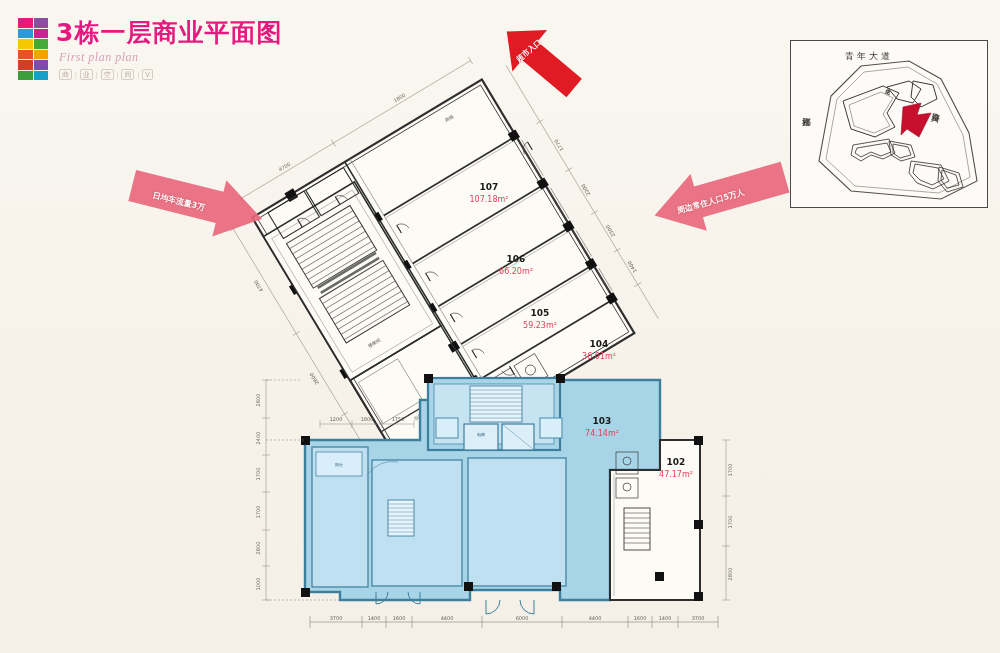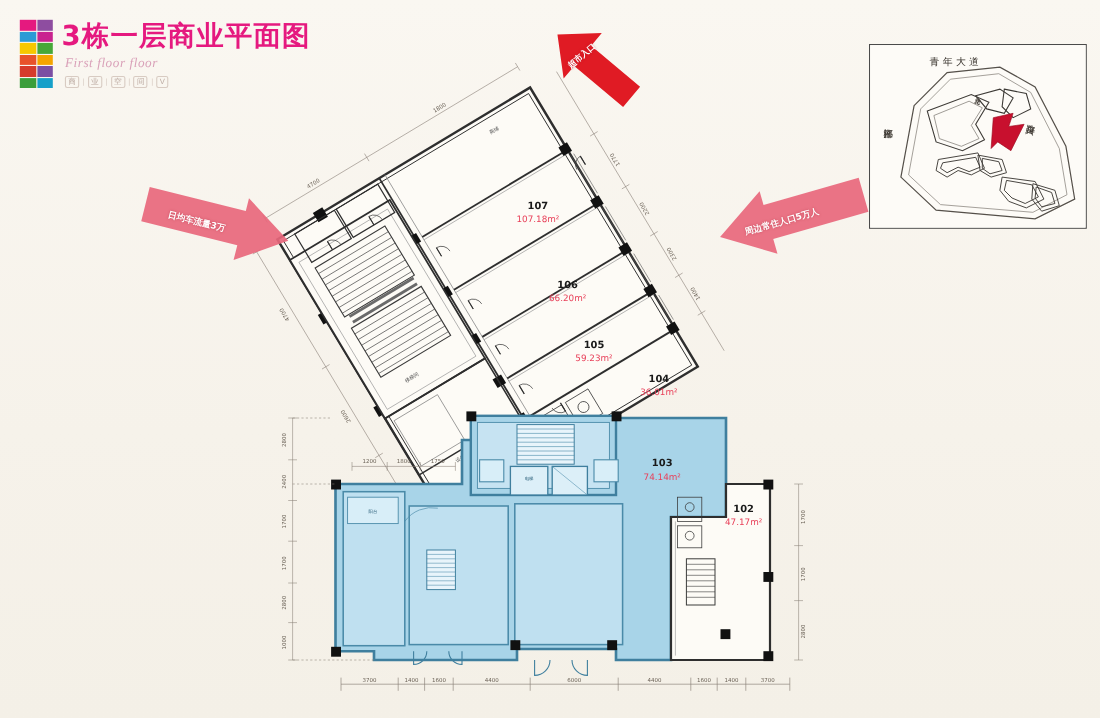--- a/index.html
+++ b/index.html
@@ -64,21 +64,21 @@
         <i style="background:#46a838"></i>
       <i style="background:#e8522b"></i>
         <i style="background:#f4a400"></i>
       <i style="background:#d63b2c"></i>
         <i style="background:#7b4fa3"></i>
       <i style="background:#3b9e3b"></i>
         <i style="background:#16a0c9"></i>
     </div>
     <div class="titletext">
       <div class="main-title">3栋一层商业平面图</div>
-      <div class="sub-title">First floor floor</div>
+      <div class="sub-title">First plan plan</div>
       <div class="tagrow">
         <span class="tg">商</span>
         <span class="sep">|</span>
         <span class="tg">业</span>
         <span class="sep">|</span>
         <span class="tg">空</span>
         <span class="sep">|</span>
         <span class="tg">间</span>
         <span class="sep">|</span>
         <span class="tg">V</span>

